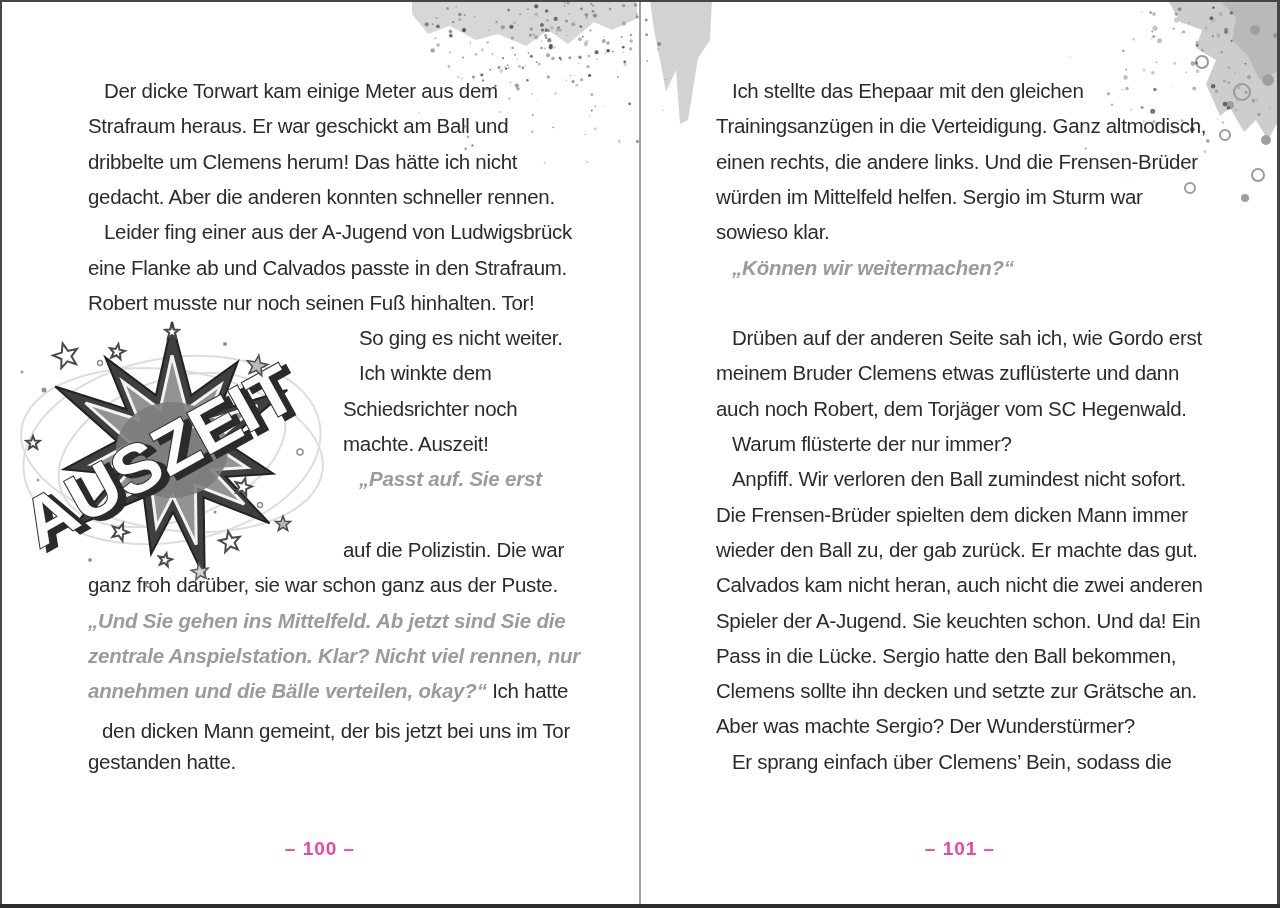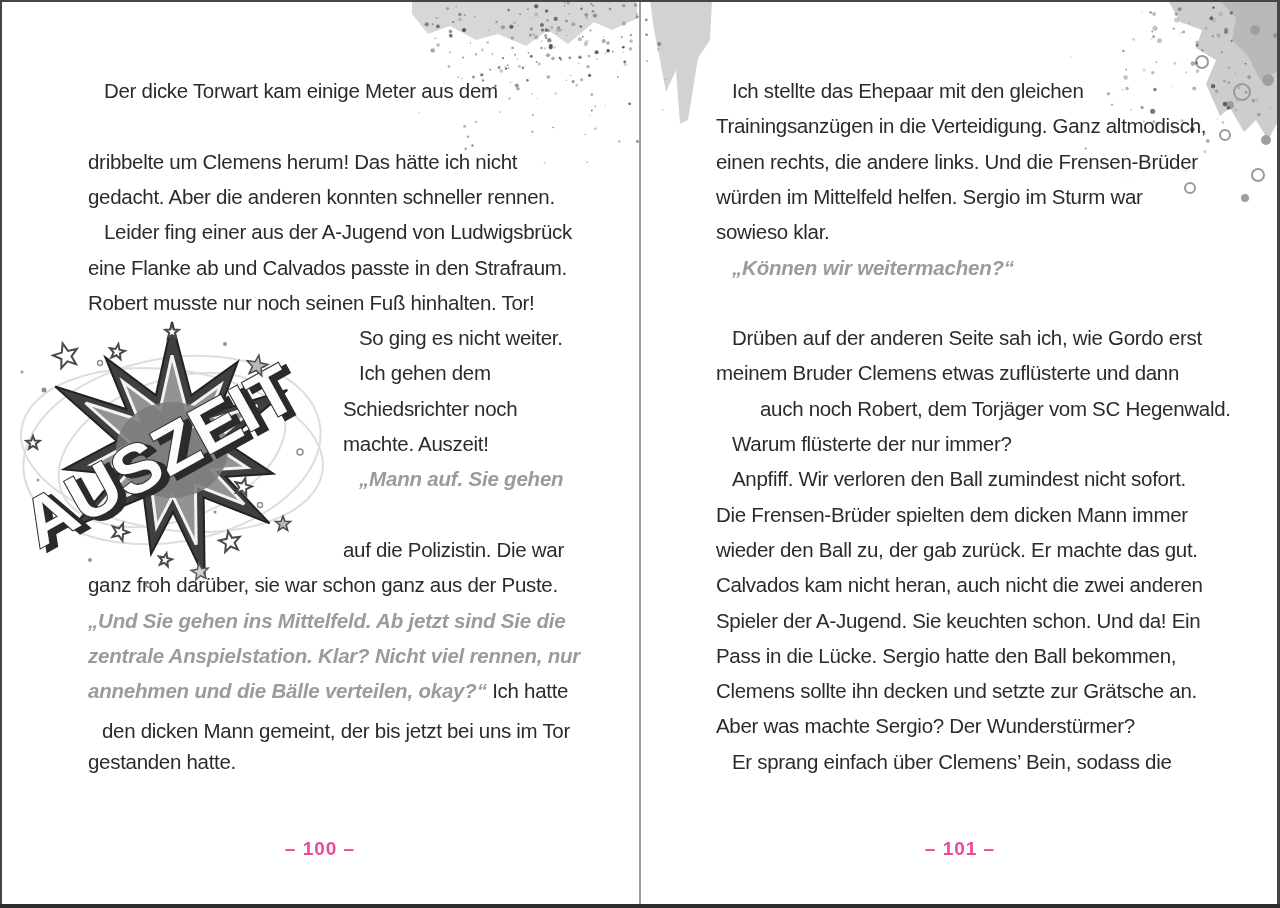--- a/index.html
+++ b/index.html
@@ -424,50 +424,51 @@
       <circle cx="82" cy="248" r="2" fill="#9a9a9a"></circle>
       <circle cx="30" cy="168" r="1.5" fill="#9a9a9a"></circle>
       <circle cx="140" cy="273" r="2" fill="none" stroke="#8f8f8f" stroke-width="1.5"></circle>
       <circle cx="207" cy="200" r="1.5" fill="#8f8f8f"></circle>
     </g>
   </svg>
 
   <div class="page page-left">
     <div class="page-number">– 100 –</div>
   <div class="line" style="left: 104px; top: 78px;"><span class="txt">Der dicke Torwart kam einige Meter aus dem</span></div>
+      <div class="line" style="left: 88px; top: 113.3px;"><span class="txt">Strafraum heraus. Er war geschickt am Ball und</span></div>
       <div class="line" style="left: 88px; top: 148.6px;"><span class="txt">dribbelte um Clemens herum! Das hätte ich nicht</span></div>
       <div class="line" style="left: 88px; top: 183.9px; text-align: right;"><span class="txt">gedacht. Aber die anderen konnten schneller rennen.</span></div>
       <div class="line" style="left: 104px; top: 219.2px;"><span class="txt">Leider fing einer aus der A-Jugend von Ludwigsbrück</span></div>
       <div class="line" style="left: 88px; top: 254.5px;"><span class="txt">eine Flanke ab und Calvados passte in den Strafraum.</span></div>
       <div class="line" style="left: 88px; top: 289.8px;"><span class="txt">Robert musste nur noch seinen Fuß hinhalten. Tor!</span></div>
       <div class="line" style="left: 359px; top: 325.1px;"><span class="txt">So ging es nicht weiter.</span></div>
-      <div class="line" style="left: 359px; top: 360.4px;"><span class="txt">Ich gehen dem</span></div>
+      <div class="line" style="left: 359px; top: 360.4px;"><span class="txt">Ich winkte dem</span></div>
       <div class="line" style="left: 343px; top: 395.7px;"><span class="txt">Schiedsrichter noch</span></div>
       <div class="line" style="left: 343px; top: 431px;"><span class="txt">machte. Auszeit!</span></div>
-      <div class="line" style="left: 359px; top: 466.3px;"><span class="dlg">„Mann auf. Sie gehen</span></div>
+      <div class="line" style="left: 359px; top: 466.3px;"><span class="dlg">„Passt auf. Sie erst</span></div>
       <div class="line" style="left: 343px; top: 536.9px;"><span class="txt">auf die Polizistin. Die war</span></div>
       <div class="line" style="left: 88px; top: 572.2px;"><span class="txt">ganz froh darüber, sie war schon ganz aus der Puste.</span></div>
       <div class="line" style="left: 88px; top: 607.5px;"><span class="dlg">„Und Sie gehen ins Mittelfeld. Ab jetzt sind Sie die</span></div>
       <div class="line" style="left: 88px; top: 642.8px;"><span class="dlg">zentrale Anspielstation. Klar? Nicht viel rennen, nur</span></div>
       <div class="line" style="left: 88px; top: 678.1px;"><span class="dlg">annehmen und die Bälle verteilen, okay?“ </span><span class="txt">Ich hatte</span></div>
       <div class="line" style="left: 88px; top: 718px; margin-left: 14px;"><span class="txt">den dicken Mann gemeint, der bis jetzt bei uns im Tor</span></div>
       <div class="line" style="left: 88px; top: 748.7px;"><span class="txt">gestanden hatte.</span></div>
     </div>
 
   <div class="page page-right">
     <div class="page-number">– 101 –</div>
   <div class="line" style="left: 92px; top: 78px;"><span class="txt">Ich stellte das Ehepaar mit den gleichen</span></div>
       <div class="line" style="left: 76px; top: 113.3px;"><span class="txt">Trainingsanzügen in die Verteidigung. Ganz altmodisch,</span></div>
       <div class="line" style="left: 76px; top: 148.6px;"><span class="txt">einen rechts, die andere links. Und die Frensen-Brüder</span></div>
       <div class="line" style="left: 76px; top: 183.9px;"><span class="txt">würden im Mittelfeld helfen. Sergio im Sturm war</span></div>
       <div class="line" style="left: 76px; top: 219.2px;"><span class="txt">sowieso klar.</span></div>
       <div class="line" style="left: 92px; top: 254.5px;"><span class="dlg">„Können wir weitermachen?“</span></div>
       <div class="line" style="left: 92px; top: 325.1px;"><span class="txt">Drüben auf der anderen Seite sah ich, wie Gordo erst</span></div>
       <div class="line" style="left: 76px; top: 360.4px;"><span class="txt">meinem Bruder Clemens etwas zuflüsterte und dann</span></div>
-      <div class="line" style="left: 76px; top: 395.7px; margin-left: 44px;"><span class="txt">auch noch Robert, dem Torjäger vom SC Hegenwald.</span></div>
+      <div class="line" style="left: 76px; top: 395.7px;"><span class="txt">auch noch Robert, dem Torjäger vom SC Hegenwald.</span></div>
       <div class="line" style="left: 92px; top: 431px;"><span class="txt">Warum flüsterte der nur immer?</span></div>
       <div class="line" style="left: 92px; top: 466.3px;"><span class="txt">Anpfiff. Wir verloren den Ball zumindest nicht sofort.</span></div>
       <div class="line" style="left: 76px; top: 501.6px;"><span class="txt">Die Frensen-Brüder spielten dem dicken Mann immer</span></div>
       <div class="line" style="left: 76px; top: 536.9px;"><span class="txt">wieder den Ball zu, der gab zurück. Er machte das gut.</span></div>
       <div class="line" style="left: 76px; top: 572.2px;"><span class="txt">Calvados kam nicht heran, auch nicht die zwei anderen</span></div>
       <div class="line" style="left: 76px; top: 607.5px;"><span class="txt">Spieler der A-Jugend. Sie keuchten schon. Und da! Ein</span></div>
       <div class="line" style="left: 76px; top: 642.8px;"><span class="txt">Pass in die Lücke. Sergio hatte den Ball bekommen,</span></div>
       <div class="line" style="left: 76px; top: 678.1px;"><span class="txt">Clemens sollte ihn decken und setzte zur Grätsche an.</span></div>
       <div class="line" style="left: 76px; top: 713.4px;"><span class="txt">Aber was machte Sergio? Der Wunderstürmer?</span></div>
       <div class="line" style="left: 92px; top: 748.7px;"><span class="txt">Er sprang einfach über Clemens’ Bein, sodass die</span></div>

